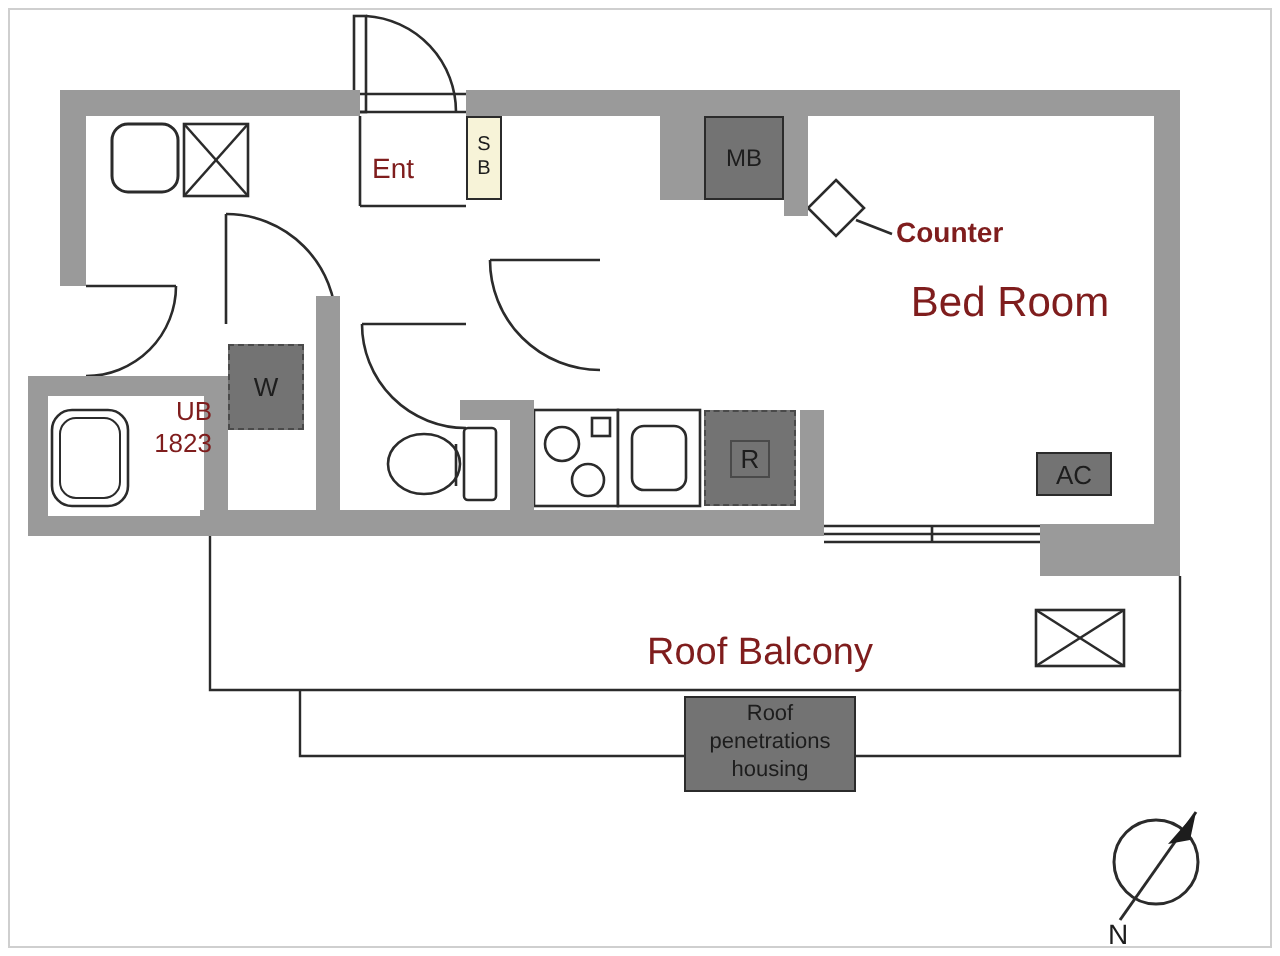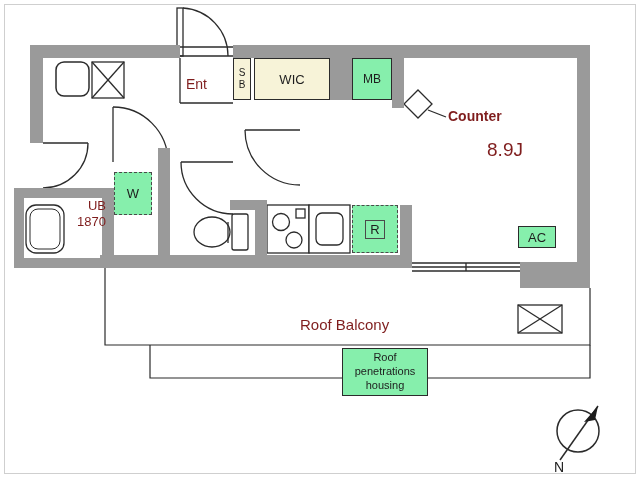--- a/index.html
+++ b/index.html
@@ -8,21 +8,21 @@
     --line:#2b2b2b;
   }
   html,body{margin:0;padding:0;background:#fff;}
   .plan{
     position:relative;width:640px;height:478px;background:#fff;overflow:hidden;
     font-family:"Liberation Sans", sans-serif;color:#1d1d1d;
   }
   .frame{position:absolute;left:4px;top:4px;width:630px;height:468px;border:1px solid #cfcfcf;}
   .lines{position:absolute;left:0;top:0;}
   .wall{position:absolute;background:var(--wall);}
-  .box{position:absolute;border:1px solid var(--line);box-sizing:border-box;background:#86efac;
+  .box{position:absolute;border:1px solid var(--line);box-sizing:border-box;background:#737373;
        display:flex;align-items:center;justify-content:center;}
   .box.fill{background:var(--closet);}
   .box.dashed{border:1.5px dashed #4a4a4a;}
   .lbl{position:absolute;color:#7f1d1d;white-space:nowrap;}
   .vtext{writing-mode:vertical-rl;text-orientation:upright;font-size:10px;letter-spacing:1px;}
   .bedroom{width:170px;text-align:center;font-size:21px;line-height:1.3;}
   .bedroom .size{font-size:19px;}
   .ublabel{width:56px;text-align:right;font-size:13px;line-height:1.25;}
   .housing{flex-direction:column;font-size:11px;line-height:1.25;text-align:center;}
 </style>
@@ -135,23 +135,20 @@
   <div class="wall" style="left:255px;top:200px;width:12px;height:55px;"></div>
   <div class="wall" style="left:230px;top:200px;width:37px;height:10px;"></div>
   <div class="wall" style="left:400px;top:205px;width:12px;height:50px;"></div>
   <div class="wall" style="left:520px;top:262px;width:57px;height:26px;"></div>
   <div class="wall" style="left:330px;top:58px;width:22px;height:42px;"></div>
   <div class="wall" style="left:392px;top:58px;width:12px;height:50px;"></div>
 
   <div class="box fill" style="left:233px;top:58px;width:18px;height:42px;">
     <span class="vtext">SB</span>
   </div>
-  <div class="box fill" style="left:254px;top:58px;width:76px;height:42px;font-size:13px;">
-    <span>WIC</span>
-  </div>
   <div class="box" style="left:352px;top:58px;width:40px;height:42px;font-size:12px;">
     <span>MB</span>
   </div>
   <div class="box dashed" style="left:114px;top:172px;width:38px;height:43px;font-size:13px;">
     <span>W</span>
   </div>
   <div class="box dashed" style="left:352px;top:205px;width:46px;height:48px;font-size:13px;">
     <span style="border:1px solid #4a4a4a;padding:1px 4px;">R</span>
   </div>
   <div class="box" style="left:518px;top:226px;width:38px;height:22px;font-size:13px;">
@@ -159,20 +156,20 @@
   </div>
   <div class="box housing" style="left:342px;top:348px;width:86px;height:48px;">
     <div>Roof</div>
     <div>penetrations</div>
     <div>housing</div>
   </div>
 
   <div class="lbl" style="left:186px;top:76px;font-size:14px;">Ent</div>
   <div class="lbl" style="left:448px;top:108px;font-size:14px;font-weight:bold;">Counter</div>
   <div class="lbl bedroom" style="left:420px;top:138px;">
-    <div class="size">8.9J</div>
+    <div>Bed Room</div>
   </div>
   <div class="lbl ublabel" style="left:50px;top:198px;">
     <div>UB</div>
-    <div>1870</div>
+    <div>1823</div>
   </div>
-  <div class="lbl" style="left:300px;top:316px;width:160px;font-size:15px;">Roof Balcony</div>
+  <div class="lbl" style="left:300px;top:316px;width:160px;text-align:center;font-size:19px;">Roof Balcony</div>
 </div>
 
 </body></html>

